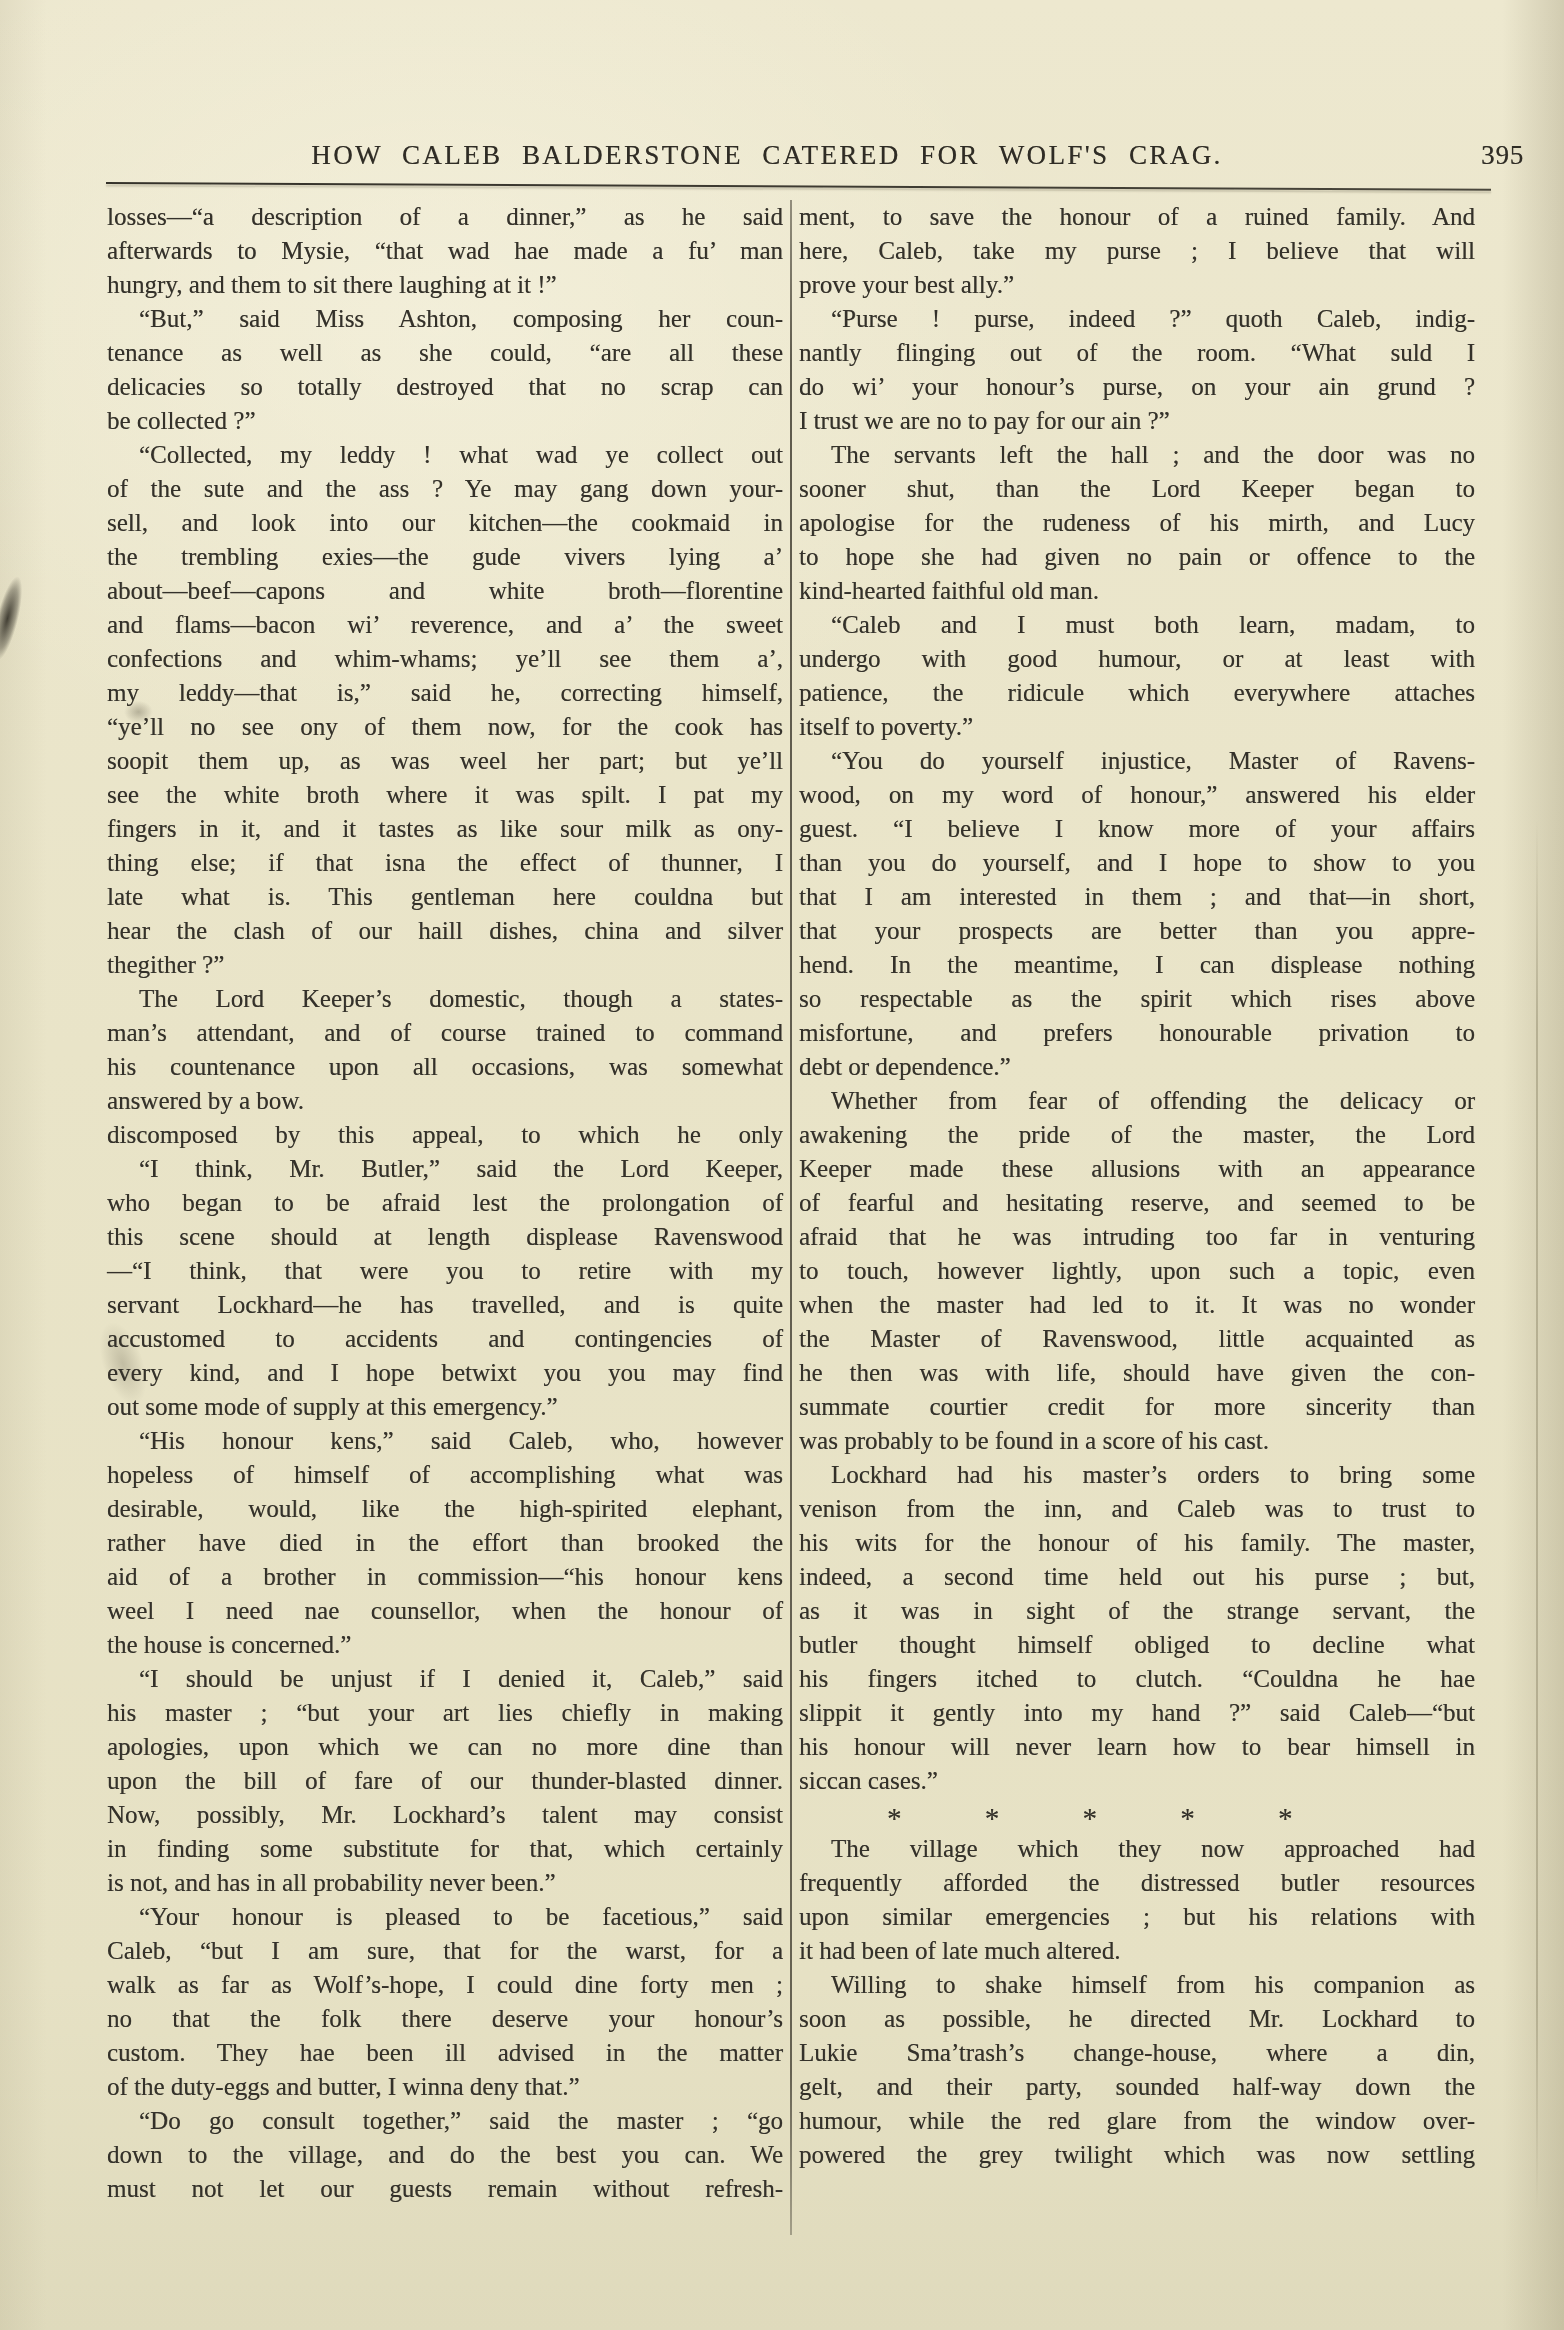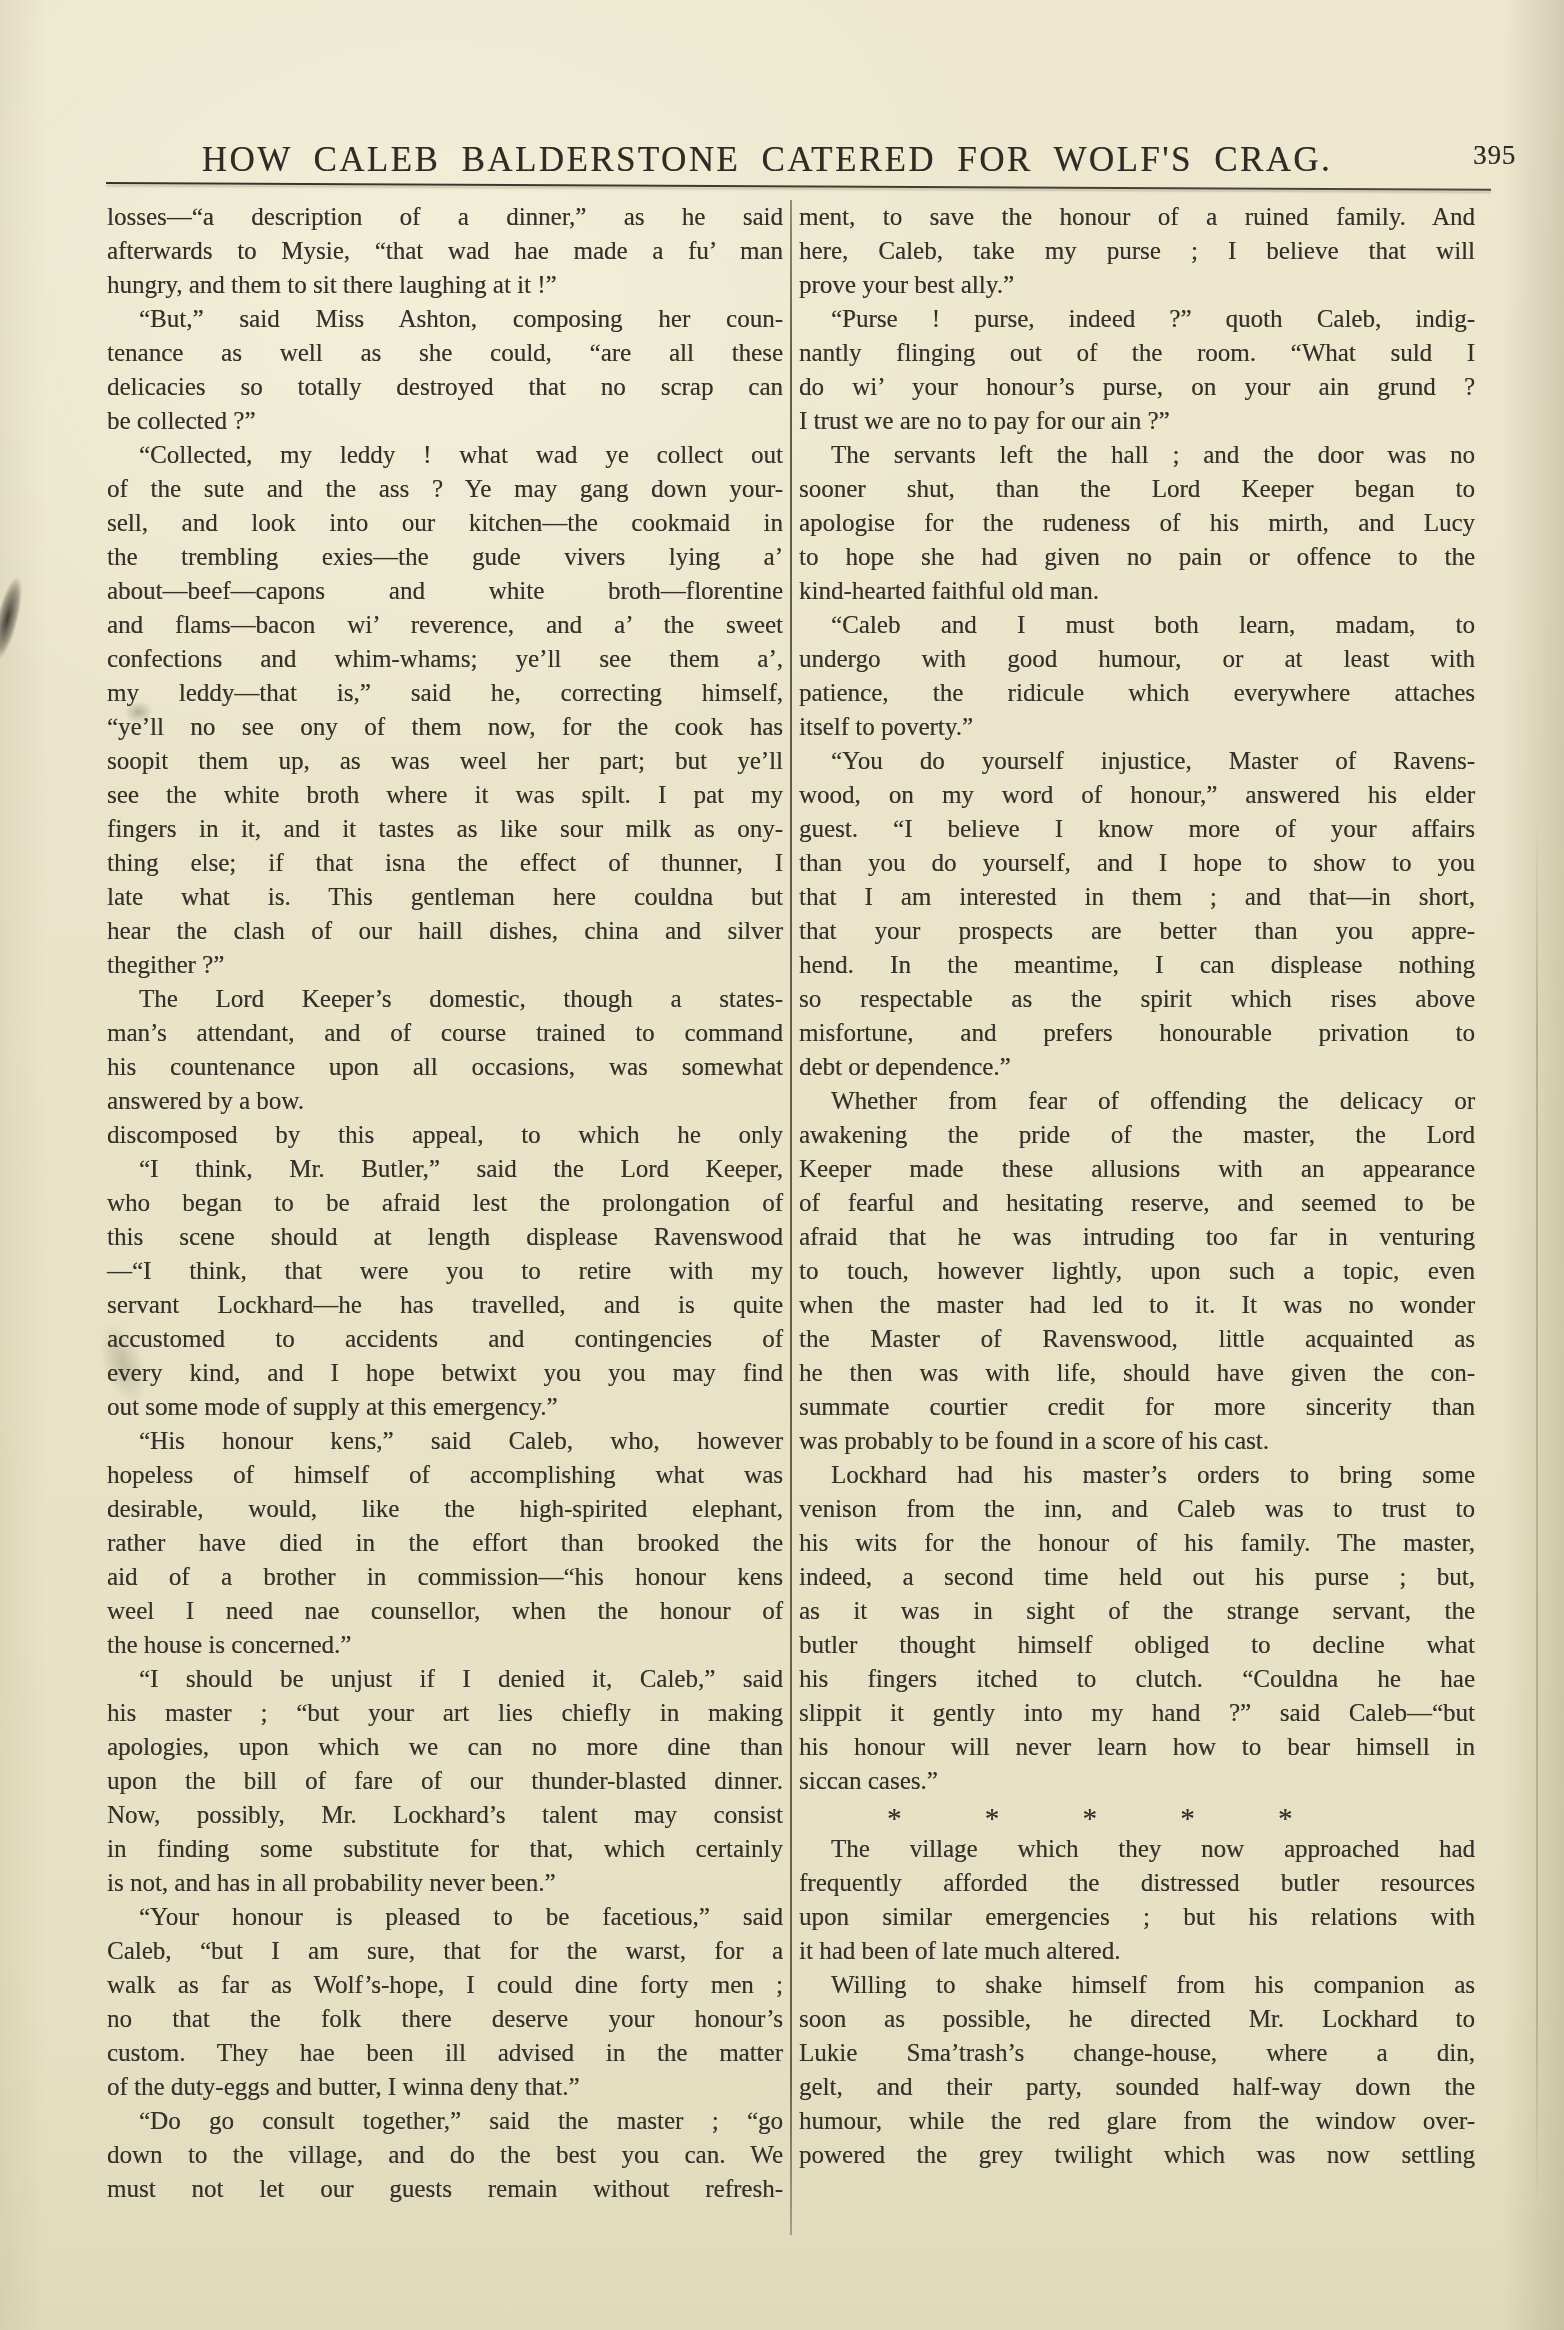--- a/index.html
+++ b/index.html
@@ -22,26 +22,26 @@
   .gutter-mark{position:absolute;left:-6.4px;top:563px;width:27px;height:111px;border-radius:50%;
     background:radial-gradient(closest-side,rgba(38,35,27,0.85),rgba(38,35,27,0.35) 55%,rgba(38,35,27,0) 78%);
     transform:rotate(14deg);}
   .smudge-a{position:absolute;left:95px;top:1304px;width:56px;height:119px;border-radius:50%;
     background:radial-gradient(closest-side,rgba(105,100,80,0.30),rgba(105,100,80,0) 72%);transform:rotate(-18deg);}
   .smudge-b{position:absolute;left:118px;top:696px;width:41px;height:32px;border-radius:50%;
     background:radial-gradient(closest-side,rgba(85,80,62,0.35),rgba(85,80,62,0) 70%);}
   
   .running-title{
     position:absolute;top:140px;left:107px;width:1320px;
-    text-align:center;font-size:35px;letter-spacing:2.4px;word-spacing:10.3px;
+    text-align:center;font-size:27px;letter-spacing:2.4px;word-spacing:10.3px;
     color:#2f2c25;white-space:nowrap;
     text-shadow:0.3px 0.3px 0.4px rgba(40,37,30,0.55);
   }
   .page-number{
-    position:absolute;top:140px;right:49px;font-size:27px;letter-spacing:0.8px;color:#2f2c25;
+    position:absolute;top:140px;right:41px;font-size:27px;letter-spacing:0.8px;color:#2f2c25;
     text-shadow:0.3px 0.3px 0.4px rgba(40,37,30,0.55);
   }
   .header-rule{
     position:absolute;top:182px;left:106px;width:1385px;height:2.4px;
     background:linear-gradient(90deg,#35322a 0%,#3e3b31 55%,#4a473c 100%);
     transform:rotate(0.28deg);transform-origin:left center;
     box-shadow:0 2.4px 1.6px rgba(90,85,65,0.25);
   }
   
   .columns{

